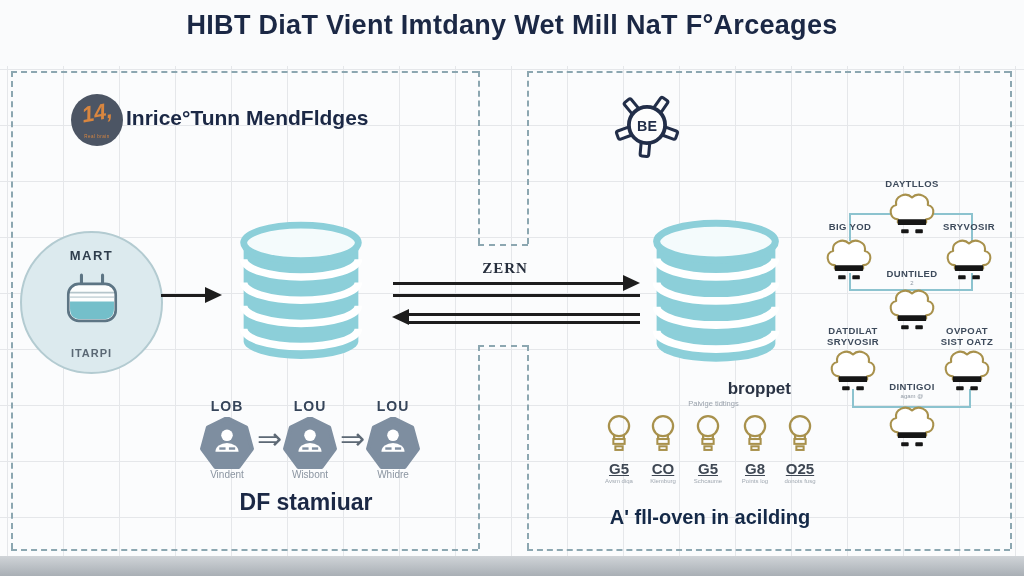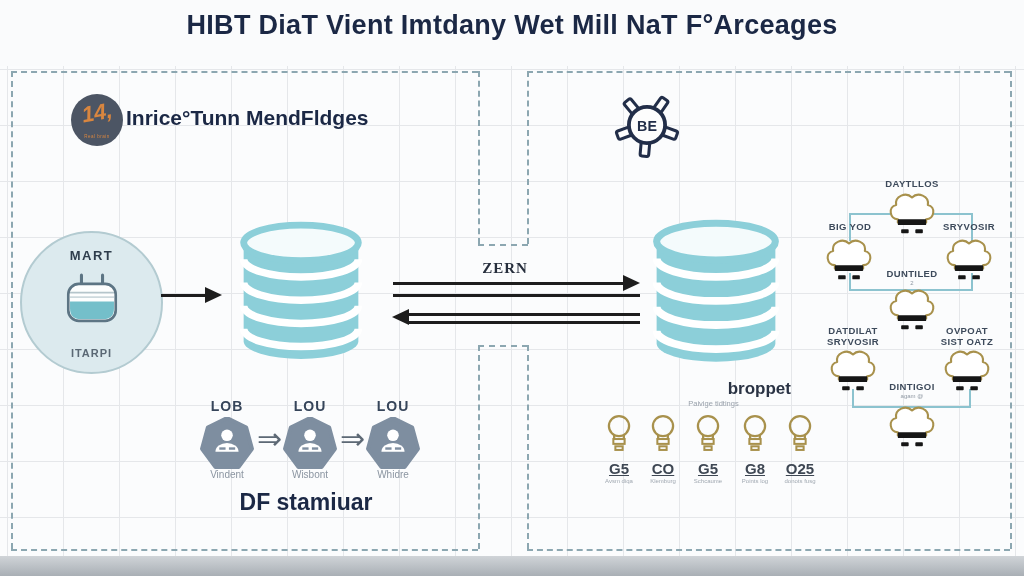--- a/index.html
+++ b/index.html
@@ -209,20 +209,21 @@
   <div class="abs bulb-label" style="left:683px;top:460px">G5</div>
   <div class="abs bulb-label" style="left:730px;top:460px">G8</div>
   <div class="abs bulb-label" style="left:775px;top:460px">O25</div>
 
   <div class="abs bulb-sub" style="left:591px;top:478px">Avsm diqa</div>
   <div class="abs bulb-sub" style="left:635px;top:478px">Klemburg</div>
   <div class="abs bulb-sub" style="left:680px;top:478px">Schcaume</div>
   <div class="abs bulb-sub" style="left:727px;top:478px">Points log</div>
   <div class="abs bulb-sub" style="left:772px;top:478px">donots fusg</div>
 
+  <div class="abs r-caption" style="left:575px;top:506px">A' fll-oven in acilding</div>
 
   <div class="abs brk-top" style="left:849px;top:213px;width:120px;height:26px"></div>
   <div class="abs brk-bot" style="left:849px;top:273px;width:120px;height:16px"></div>
   <div class="abs brk-bot" style="left:852px;top:389px;width:115px;height:17px"></div>
 
   <div class="abs tree-label" style="left:852px;top:179px;width:120px">DAYTLLOS</div>
   <div class="abs tree-label" style="left:808px;top:222px;width:84px">BIG YOD</div>
   <div class="abs tree-label" style="left:927px;top:222px;width:84px">SRYVOSIR</div>
   <div class="abs tree-label" style="left:852px;top:269px;width:120px">DUNTILED</div>
   <div class="abs tree-sub" style="left:852px;top:280px;width:120px">2</div>

